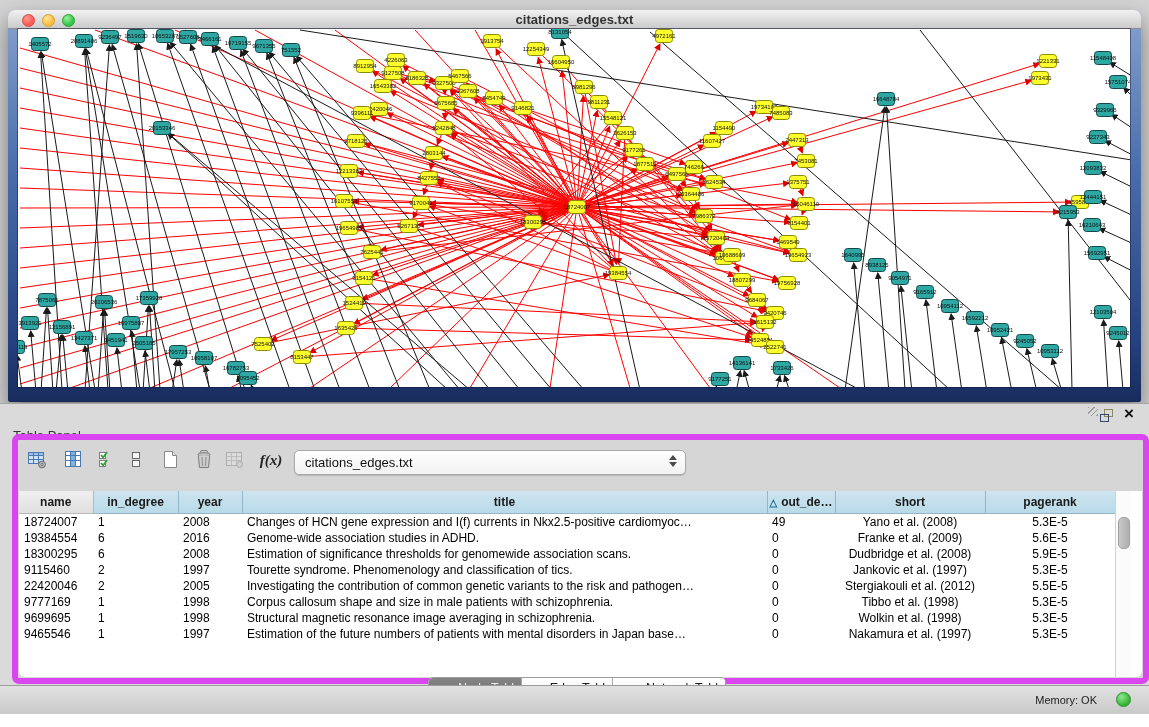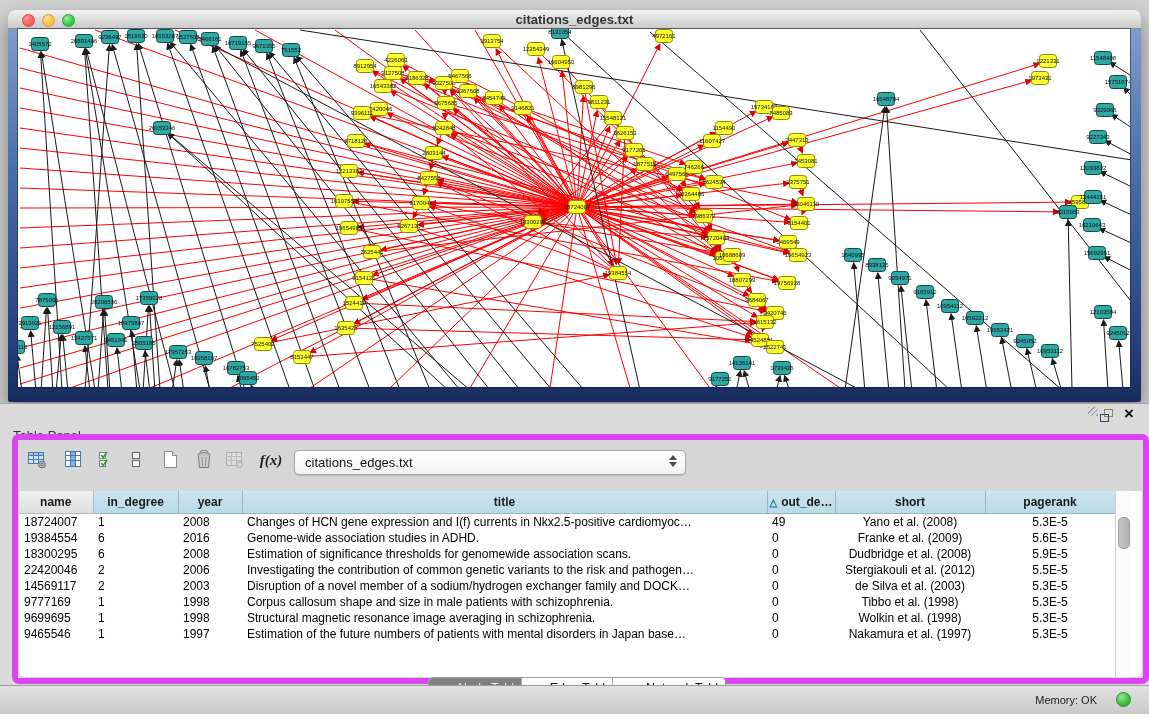--- a/index.html
+++ b/index.html
@@ -714,36 +714,36 @@
               <tr>
                 <td>18300295</td>
                 <td>6</td>
                 <td>2008</td>
                 <td>Estimation of significance thresholds for genomewide association scans.</td>
                 <td>0</td>
                 <td class="c">Dudbridge et al. (2008)</td>
                 <td class="c">5.9E-5</td>
               </tr>
               <tr>
+                <td>9115460</td>
+                <td>2</td>
+                <td>1997</td>
+                <td>Tourette syndrome. Phenomenology and classification of tics.</td>
+                <td>0</td>
+                <td class="c">Jankovic et al. (1997)</td>
+                <td class="c">5.3E-5</td>
+              </tr>
+              <tr>
                 <td>22420046</td>
                 <td>2</td>
-                <td>2006</td>
+                <td>2005</td>
                 <td>Investigating the contribution of common genetic variants to the risk and pathogen…</td>
                 <td>0</td>
                 <td class="c">Stergiakouli et al. (2012)</td>
                 <td class="c">5.5E-5</td>
-              </tr>
-              <tr>
-                <td>14569117</td>
-                <td>2</td>
-                <td>2003</td>
-                <td>Disruption of a novel member of a sodium/hydrogen exchanger family and DOCK…</td>
-                <td>0</td>
-                <td class="c">de Silva et al. (2003)</td>
-                <td class="c">5.3E-5</td>
               </tr>
               <tr>
                 <td>9777169</td>
                 <td>1</td>
                 <td>1998</td>
                 <td>Corpus callosum shape and size in male patients with schizophrenia.</td>
                 <td>0</td>
                 <td class="c">Tibbo et al. (1998)</td>
                 <td class="c">5.3E-5</td>
               </tr>

